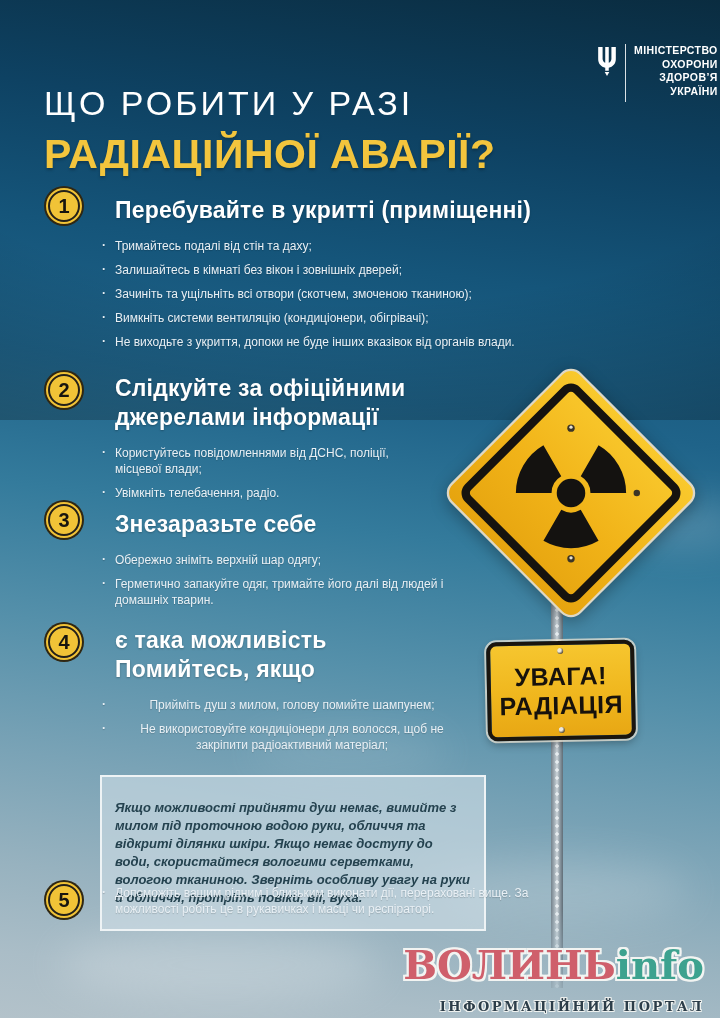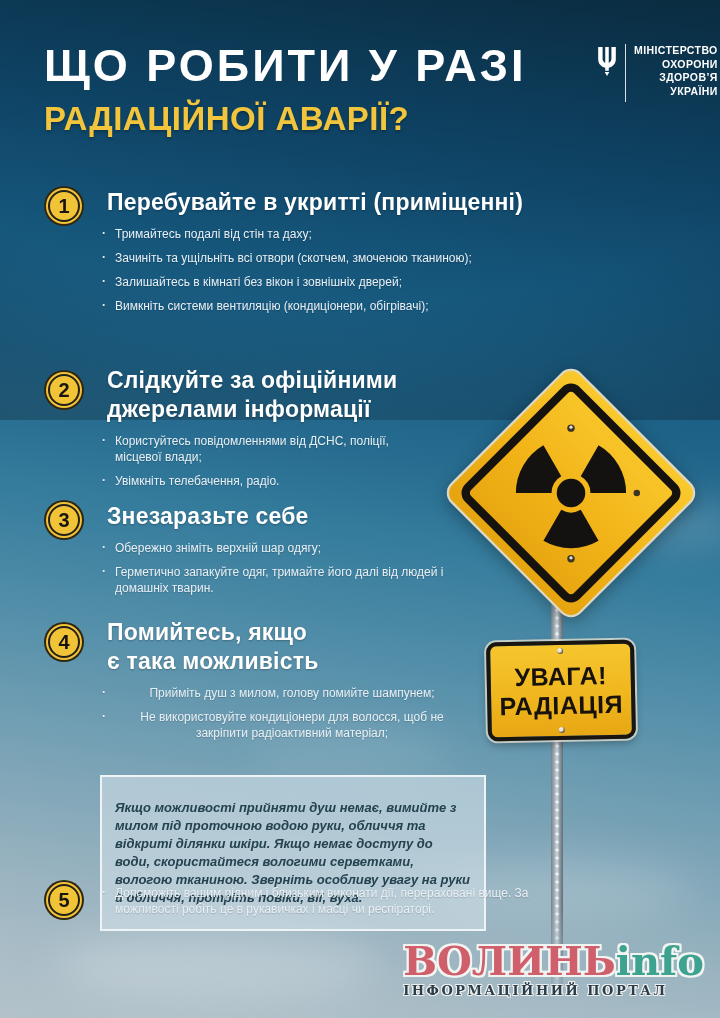--- a/index.html
+++ b/index.html
@@ -10,40 +10,40 @@
       linear-gradient(188deg,#0a2c40 0%,#0e4263 16%,#15557a 28%,#1f6389 40%,#347b9c 52%,#5590aa 64%,#7aa3b6 76%,#97b2bf 86%,#aabdc7 94%,#b3c2ca 100%);
   }
   .poster::before{
     content:"";position:absolute;inset:0;height:420px;pointer-events:none;
     background:radial-gradient(120% 95% at 50% 20%,rgba(0,0,0,0) 55%,rgba(0,0,0,0.28) 100%);
   }
   .cloud{position:absolute;border-radius:50%;background:#fff;filter:blur(20px);pointer-events:none;}
 
   
   .hdr{position:absolute;left:44px;top:40px;z-index:5;}
-  .hdr-l1{color:#ffffff;font-size:45px;font-weight:700;letter-spacing:3px;white-space:nowrap;}
-  .hdr-l2{color:#f3c53d;font-size:33px;font-weight:800;letter-spacing:0.5px;margin-top:8px;white-space:nowrap;text-shadow:0 2px 3px rgba(0,0,0,0.25);}
+  .hdr-l1{color:#ffffff;font-size:34px;font-weight:400;letter-spacing:3px;white-space:nowrap;margin-top:44px;}
+  .hdr-l2{color:#f3c53d;font-size:41px;font-weight:800;letter-spacing:0.5px;margin-top:8px;white-space:nowrap;text-shadow:0 2px 3px rgba(0,0,0,0.25);}
 
   
   .moh{position:absolute;left:596px;top:44px;z-index:5;display:flex;align-items:flex-start;text-align:right;}
   .moh .trident{width:22px;height:30px;margin-top:2px;}
   .moh .divider{width:1px;height:58px;background:rgba(255,255,255,0.85);margin:0 8px 0 7px;}
   .moh .lines{color:#ffffff;font-size:10.5px;font-weight:700;line-height:13.5px;letter-spacing:0.4px;}
 
   
   .step{position:absolute;left:44px;z-index:5;}
   .num{
     position:absolute;left:0;top:4px;width:40px;height:40px;border-radius:50%;
     background:#f1c337;border:2px solid rgba(25,22,15,0.9);box-sizing:border-box;
     display:flex;align-items:center;justify-content:center;
   }
   .num::after{content:"";position:absolute;inset:2px;border:2px solid #23201a;border-radius:50%;}
   .num span{font-size:20px;font-weight:800;color:#17150f;position:relative;z-index:1;}
   .step-body{margin-left:57px;}
-  .step-title{margin:6px;color:#ffffff;font-size:23px;font-weight:800;line-height:1.26;letter-spacing:0.2px;text-shadow:0 1px 2px rgba(0,0,0,0.25);}
+  .step-title{margin:14px;color:#ffffff;font-size:23px;font-weight:800;line-height:1.26;letter-spacing:0.2px;text-shadow:0 1px 2px rgba(0,0,0,0.25);}
   .step-title .tl{display:block;}
   ul.bullets{list-style:none;margin:10px 0 0 0;padding:0;}
   ul.bullets li{
     position:relative;padding-left:14px;margin-top:8px;
     color:#e9f0f5;font-size:12px;line-height:1.33;text-shadow:0 1px 1px rgba(0,0,0,0.18);
   }
   ul.bullets li::before{content:"·";position:absolute;left:1px;top:-1px;font-weight:700;color:#e9f0f5;}
 
   
   .note{
@@ -72,26 +72,26 @@
     border:4px solid #1a150e;border-radius:10px;transform:rotate(-1.2deg);
     box-shadow:0 0 0 2px rgba(235,230,215,0.75),0 4px 8px rgba(0,0,0,0.3);
     display:flex;flex-direction:column;align-items:center;justify-content:center;
   }
   .plate .pl{color:#17120c;font-size:25px;font-weight:800;line-height:1.16;letter-spacing:0.5px;}
   .plate .screw{position:absolute;left:50%;width:6px;height:6px;margin-left:-3px;border-radius:50%;
     background:radial-gradient(circle at 35% 35%,#efe9db 0 30%,#5a5243 70%,#2a241a 100%);}
   .screw-top{top:3px;} .screw-bot{bottom:3px;}
 
   
-  .wm{position:absolute;right:16px;bottom:20px;z-index:8;text-align:left;font-family:"DejaVu Serif",serif;}
+  .wm{position:absolute;right:16px;bottom:4px;z-index:8;text-align:right;font-family:"DejaVu Serif",serif;}
   .wm .brand{font-size:40px;font-weight:700;line-height:1;white-space:nowrap;
     text-shadow:-2px -2px 0 #f2f4f2,2px -2px 0 #f2f4f2,-2px 2px 0 #f2f4f2,2px 2px 0 #f2f4f2,0 -2px 0 #f2f4f2,0 2px 0 #f2f4f2,-2px 0 0 #f2f4f2,2px 0 0 #f2f4f2;}
   .wm .b-red{color:#cf5f6b;}
   .wm .b-teal{color:#3da28f;}
-  .wm .sub{margin-top:2px;font-size:13px;font-weight:700;letter-spacing:2.5px;color:#2c3d49;white-space:nowrap;
+  .wm .sub{margin-top:14px;font-size:13px;font-weight:700;letter-spacing:2.5px;color:#2c3d49;white-space:nowrap;
     text-shadow:-1px -1px 0 #eef1ef,1px -1px 0 #eef1ef,-1px 1px 0 #eef1ef,1px 1px 0 #eef1ef,0 -1px 0 #eef1ef,0 1px 0 #eef1ef,-1px 0 0 #eef1ef,1px 0 0 #eef1ef;}
 </style>
 </head>
 <body>
 
 <div class="poster">
 
   <div class="cloud" style="left:620px;top:505px;width:130px;height:40px;opacity:0.18;"></div>
   <div class="cloud" style="left:60px;top:930px;width:320px;height:70px;opacity:0.22;"></div>
   <div class="cloud" style="left:430px;top:860px;width:260px;height:60px;opacity:0.16;"></div>
@@ -119,23 +119,24 @@
   <section class="step" style="top:182px;">
     <div class="num">
         <span>1</span>
       </div>
     <div class="step-body">
       <h2 class="step-title">
         <span class="tl">Перебувайте в укритті (приміщенні)</span>
       </h2>
       <ul class="bullets" style="width:500px;">
         <li>Тримайтесь подалі від стін та даху;</li>
+        <li>Залишайтесь в кімнаті без вікон і зовнішніх дверей;</li>
         <li>Зачиніть та ущільніть всі отвори (скотчем, змоченою тканиною);</li>
-        <li>Залишайтесь в кімнаті без вікон і зовнішніх дверей;</li>
         <li>Вимкніть системи вентиляцію (кондиціонери, обігрівачі);</li>
+        <li style="width:410px;">Не виходьте з укриття, допоки не буде інших вказівок від органів влади.</li>
       </ul>
     </div>
   </section>
 
   <section class="step" style="top:360px;">
     <div class="num" style="top:10px;">
         <span>2</span>
       </div>
     <div class="step-body">
       <h2 class="step-title">
@@ -163,22 +164,22 @@
       </ul>
     </div>
   </section>
 
   <section class="step" style="top:612px;">
     <div class="num" style="top:10px;">
         <span>4</span>
       </div>
     <div class="step-body">
       <h2 class="step-title">
+        <span class="tl">є така можливість</span>
         <span class="tl">Помийтесь, якщо</span>
-        <span class="tl">є така можливість</span>
       </h2>
       <ul class="bullets" style="width:368px;text-align:center;">
         <li>Прийміть душ з милом, голову помийте шампунем;</li>
         <li>Не використовуйте кондиціонери для волосся, щоб не закріпити радіоактивний матеріал;</li>
       </ul>
     </div>
   </section>
 
   <aside class="note">Якщо можливості прийняти душ немає, вимийте з милом під проточною водою руки, обличчя та відкриті ділянки шкіри. Якщо немає доступу до води, скористайтеся вологими серветками, вологою тканиною. Зверніть особливу увагу на руки й обличчя, протріть повіки, вії, вуха.</aside>
 

